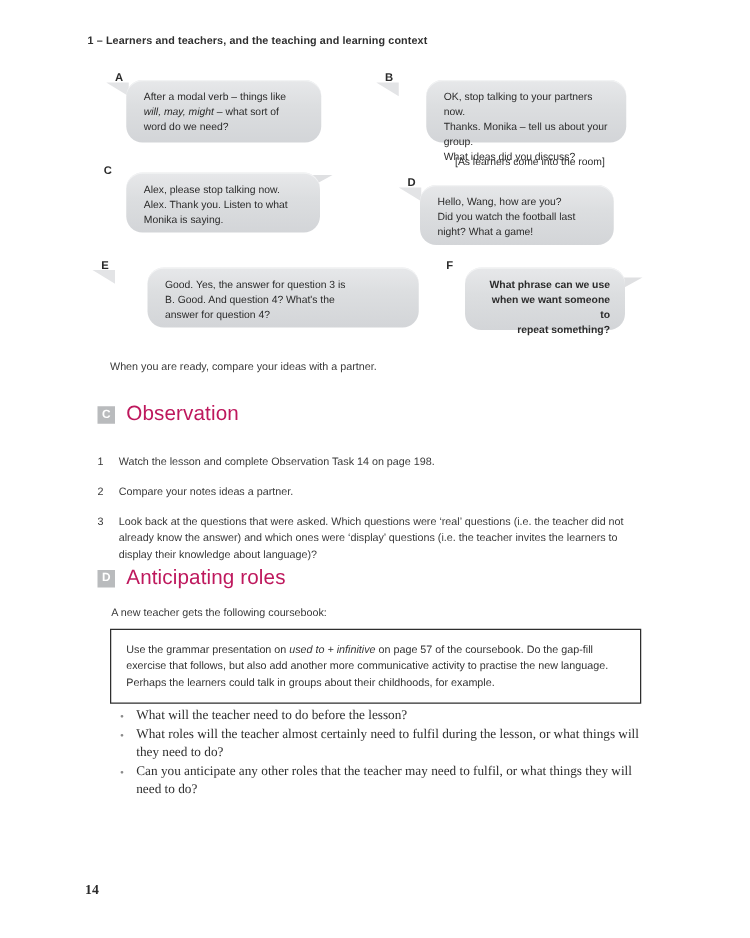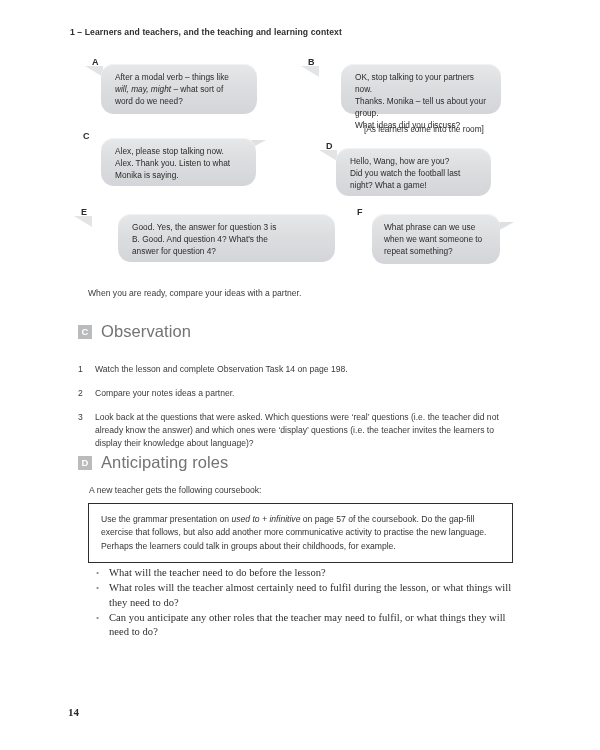--- a/index.html
+++ b/index.html
@@ -46,21 +46,21 @@
     position: absolute;
     border-radius: 13px;
     background: linear-gradient(180deg, #e7e8ea 0%, #dcdee0 42%, #d3d5d8 100%);
     box-shadow: inset 0 1px 0 #f2f3f4;
     font-size: 8.3px;
     line-height: 1.44;
     color: #2b2b2b;
     box-sizing: border-box;
     padding: 8px 12px 8px 14px;
   }
-  .bubble.center { text-align: left; padding-left: 12px; }
+  .bubble.center { text-align: right; padding-left: 12px; font-weight: bold; }
   .bubble i { font-style: italic; }
 
   
   .tail {
     position: absolute;
     width: 0; height: 0;
   }
   .tail-left {
     border-top: 11px solid #e3e4e6;
     border-left: 18px solid transparent;
@@ -102,21 +102,21 @@
     font-weight: bold;
     display: flex;
     align-items: center;
     justify-content: center;
     line-height: 1;
     flex: none;
   }
   .section-title {
     font-size: 16.5px;
     font-weight: normal;
-    color: #737373;
+    color: #be185d;
     letter-spacing: 0.1px;
   }
 
   
   .num-item {
     position: absolute;
     display: flex;
     font-size: 8.6px;
     line-height: 1.52;
     color: #3a3a3a;

